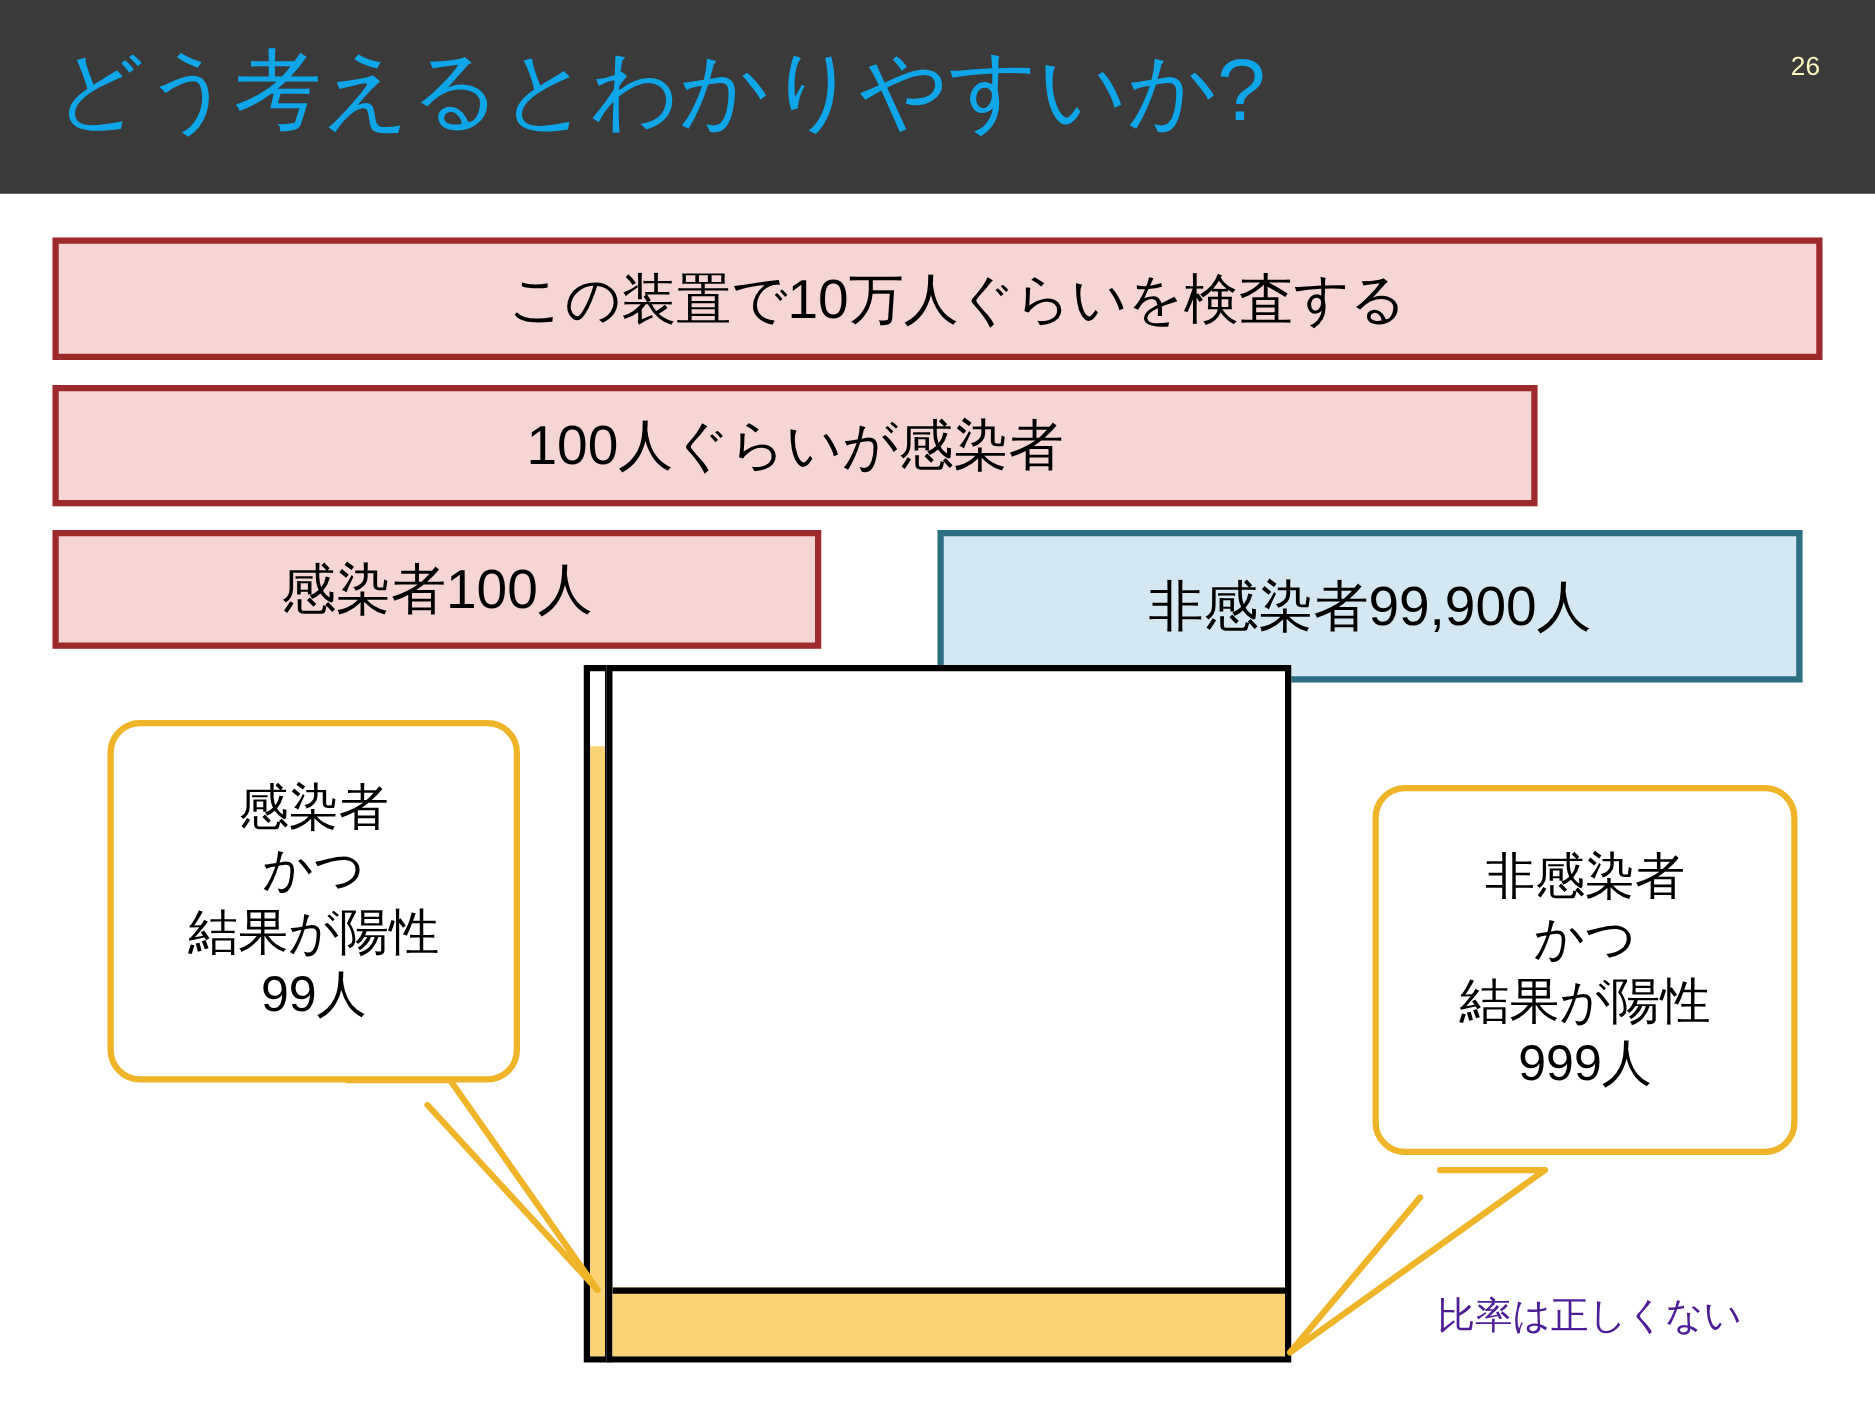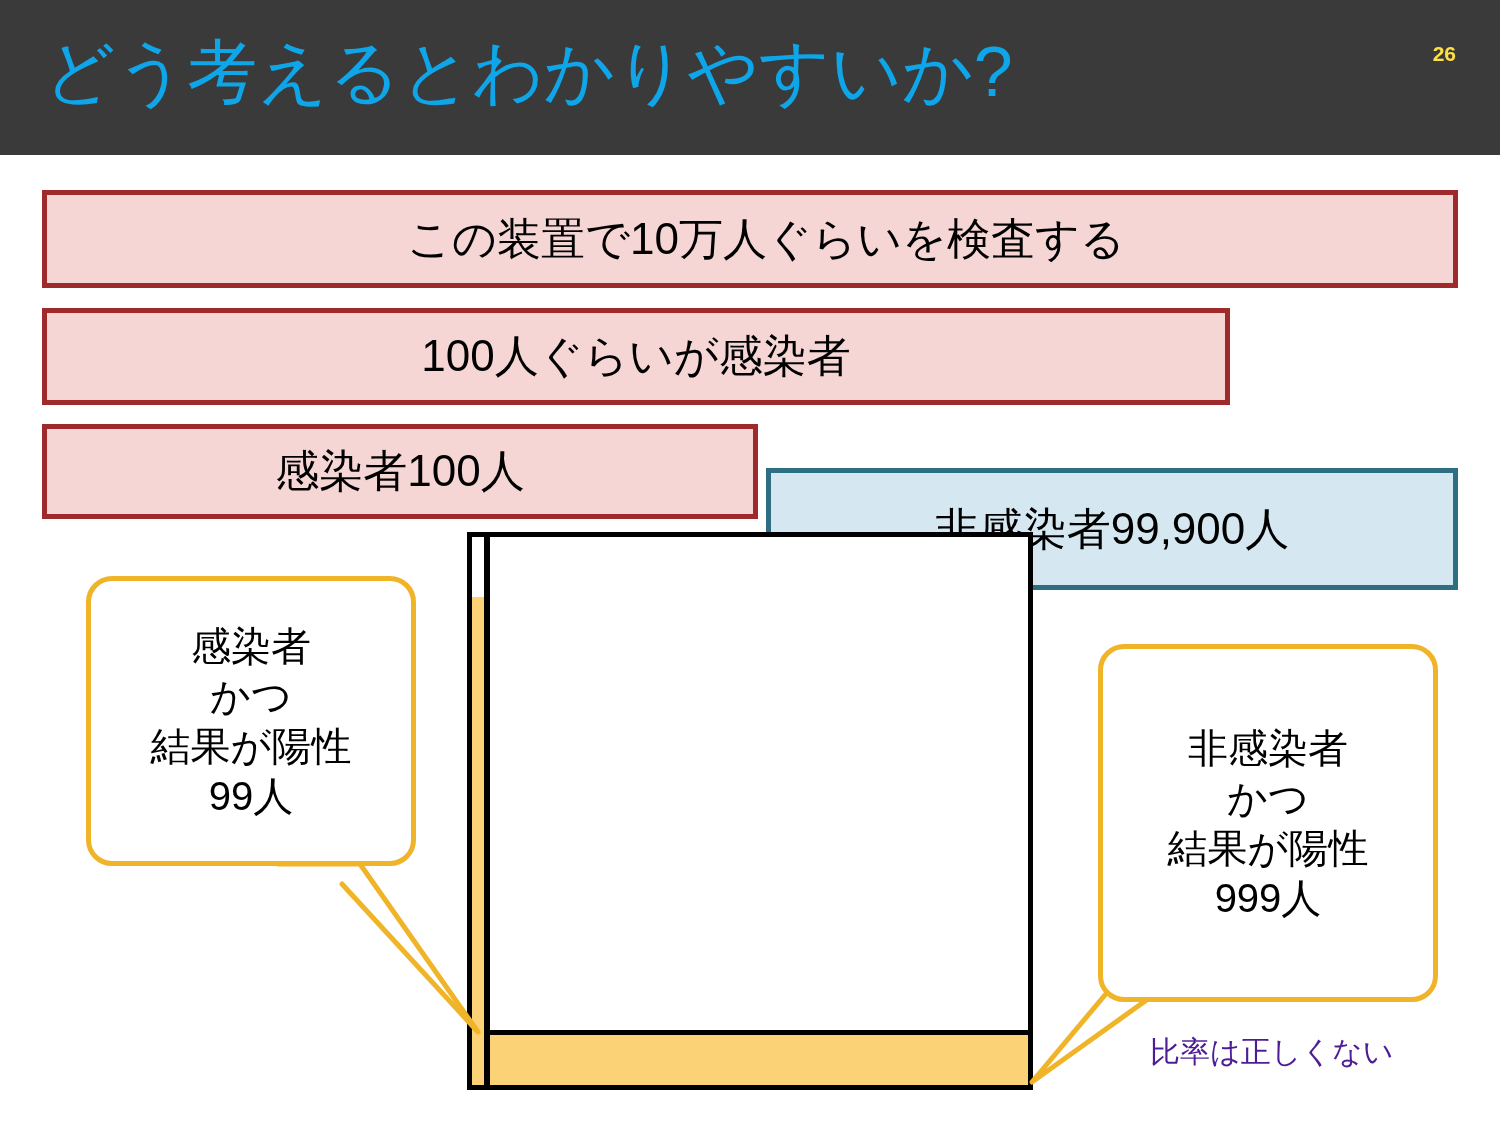--- a/index.html
+++ b/index.html
@@ -36,22 +36,22 @@
     color: #0ea5e9;
     font-weight: 400;
     letter-spacing: 0px;
     white-space: nowrap;
   }
   .page-number {
     position: absolute;
     right: 44px;
     top: 42px;
     font-size: 21px;
-    font-weight: bold;
-    color: #fde047;
+    font-weight: normal;
+    color: #fef9c3;
   }
 
   
   .box {
     position: absolute;
     box-sizing: border-box;
     display: flex;
     align-items: center;
     justify-content: center;
     font-size: 44px;
@@ -62,22 +62,22 @@
     background: #f6d5d5;
     border: 5px solid #9e2a2b;
   }
   .box.blue {
     background: #d5e7f0;
     border: 5px solid #2e6e83;
   }
 
   #box-total   { left: 42px;  top: 190px; width: 1416px; height: 98px; padding-left: 32px; }
   #box-infected-count { left: 42px;  top: 308px; width: 1188px; height: 97px; }
-  #box-infected { left: 42px;  top: 424px; width: 716px;  height: 95px; }
-  #box-noninfected { left: 766px; top: 424px; width: 692px; height: 122px; margin-top: 44px; }
+  #box-infected { left: 42px;  top: 424px; width: 615px;  height: 95px; }
+  #box-noninfected { left: 750px; top: 424px; width: 692px; height: 122px; }
 
   
   #infected-bar {
     position: absolute;
     left: 467px;
     top: 532px;
     width: 22px;
     height: 558px;
     box-sizing: border-box;
     border: 5px solid #000000;
@@ -127,21 +127,21 @@
     justify-content: center;
     font-size: 40px;
     line-height: 50px;
     color: #000000;
     text-align: center;
     z-index: 3;
   }
   .callout .cline { white-space: nowrap; }
 
   #callout-left  { left: 86px;  top: 576px; width: 330px; height: 290px; }
-  #callout-right { left: 1098px; top: 644px; width: 340px; height: 358px; }
+  #callout-right { left: 1098px; top: 628px; width: 340px; height: 296px; }
 
   .callout-tail { position: absolute; z-index: 2; overflow: visible; }
 
   
   #ratio-note {
     position: absolute;
     left: 1150px;
     top: 1032px;
     font-size: 30px;
     color: #4c1d95;

